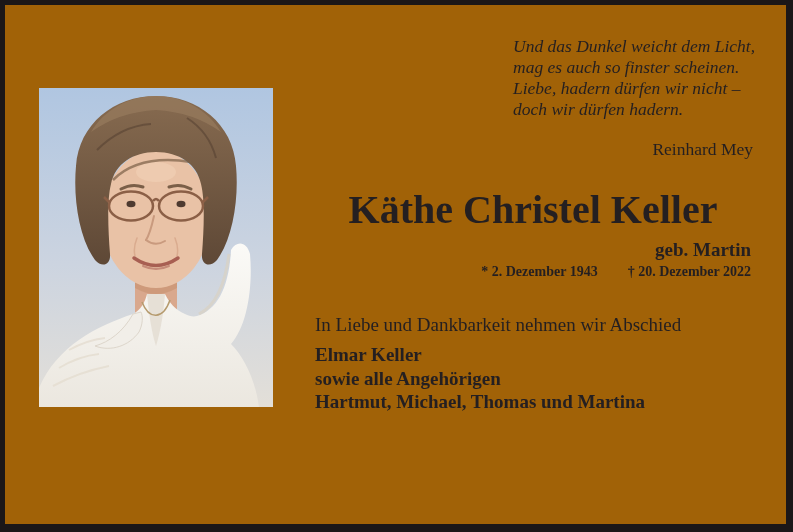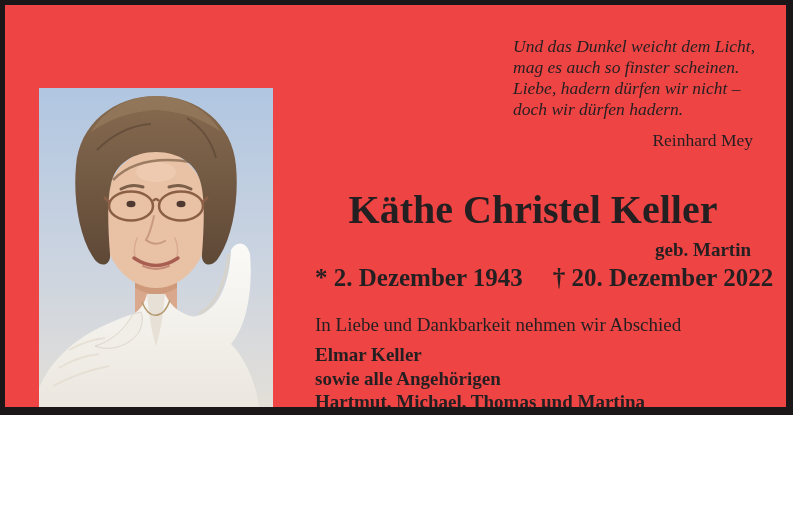--- a/index.html
+++ b/index.html
@@ -3,23 +3,23 @@
 <meta charset="utf-8">
 <style>
   html, body {
     margin: 0;
     padding: 0;
     background: #ffffff;
   }
   .card {
     position: relative;
     width: 793px;
-    height: 415px;
+    height: 532px;
     box-sizing: border-box;
-    background: #ef4444;
+    background: #a16207;
     border: solid #1b1718;
     border-width: 5px 7px 8px 5px;
     font-family: "Liberation Serif", "DejaVu Serif", serif;
     color: #241f21;
     overflow: hidden;
   }
   .abs { position: absolute; }
 
   .photo {
     left: 34px; top: 83px;
@@ -32,21 +32,21 @@
     left: 508px; top: 31px;
     width: 240px;
     font-style: italic;
     font-size: 17.5px;
     line-height: 21px;
     white-space: nowrap;
   }
   .quote .attribution {
     font-style: normal;
     text-align: right;
-    margin-top: 10px;
+    margin-top: 19px;
   }
 
   .name {
     left: 310px; top: 183px;
     width: 436px;
     text-align: center;
     font-size: 40px;
     font-weight: bold;
     line-height: 44px;
     white-space: nowrap;
@@ -55,21 +55,21 @@
     left: 310px; top: 234px;
     width: 436px;
     text-align: right;
     font-size: 19px;
     font-weight: bold;
   }
   .dates {
     left: 310px; top: 259px;
     width: 436px;
     text-align: right;
-    font-size: 25px;
+    font-size: 14px;
     font-weight: bold;
     white-space: nowrap;
   }
   .dates .birth { margin-right: 30px; }
 
   .farewell {
     left: 310px; top: 309px;
     font-size: 19px;
     white-space: nowrap;
   }

